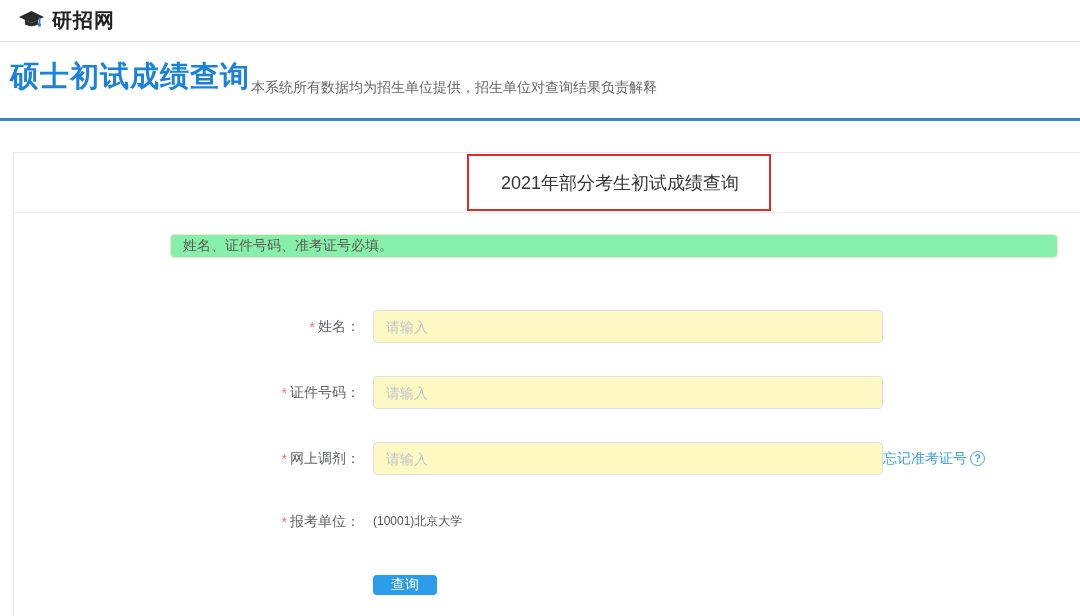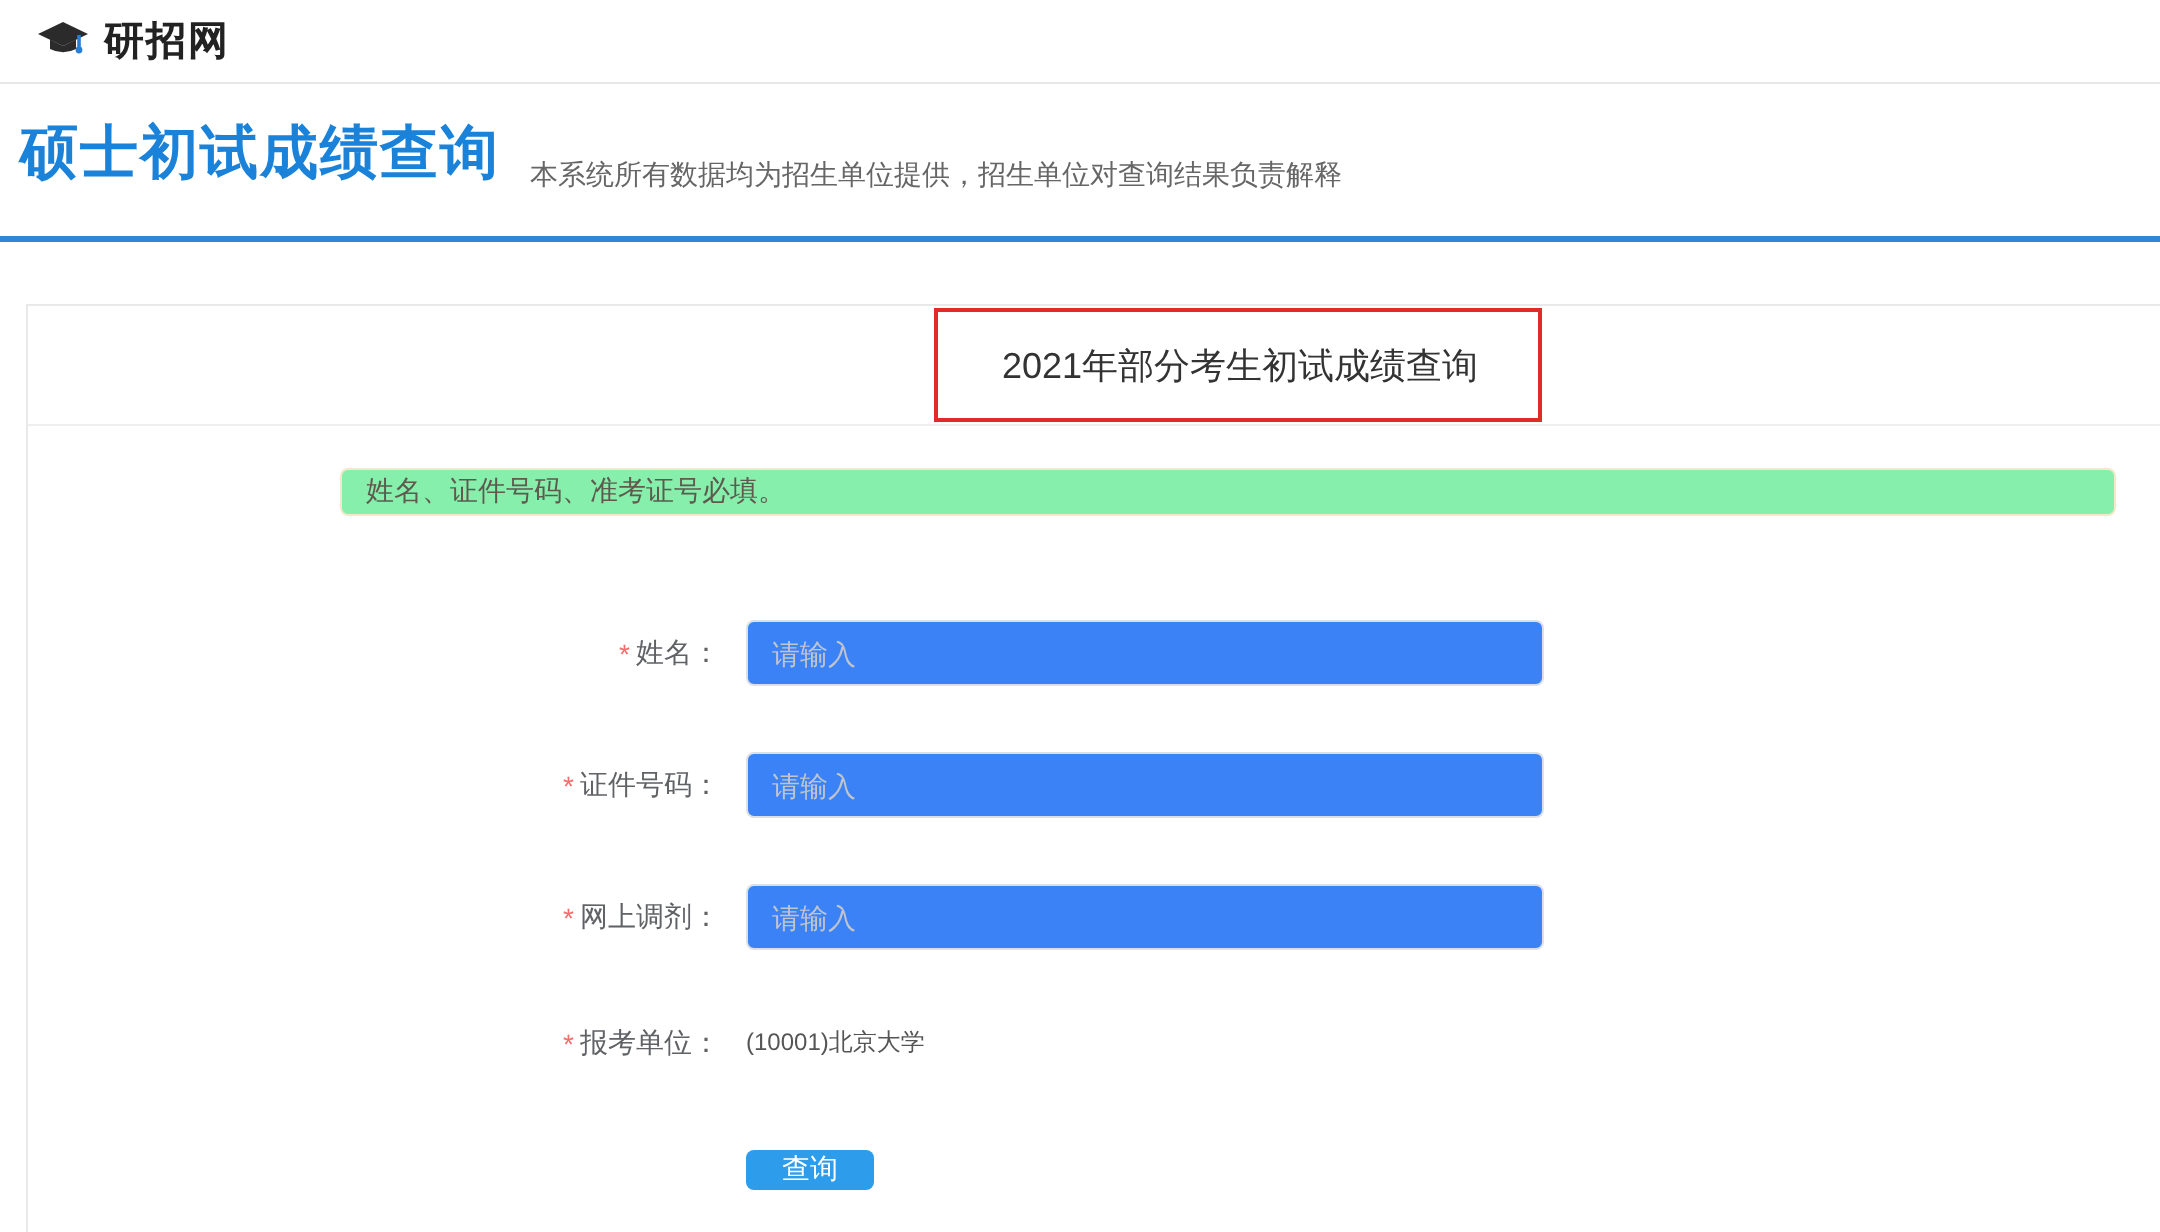--- a/index.html
+++ b/index.html
@@ -20,21 +20,21 @@
   .menu { display:flex; align-items:center; margin-left:17px; gap:26px; }
   .menu-item { font-size:14px; color:#333; cursor:pointer; white-space:nowrap; }
   .more-dots { font-size:11px; font-weight:bold; color:#555; letter-spacing:3px; cursor:pointer; }
 
   
   .page-header {
     position:absolute; top:57px; left:10px; right:0;
     display:flex; align-items:flex-end;
   }
   .page-title { font-size:29px; font-weight:bold; color:#1b82d9; letter-spacing:1px; }
-  .page-subtitle { font-size:14px; color:#666; margin-left:15px; }
+  .page-subtitle { font-size:14px; color:#666; margin-left:1px; }
 
   .blue-divider {
     position:absolute; top:118px; left:0; width:100%; height:3px;
     background:#3187d6;
   }
 
   
   .card {
     position:absolute; top:152px; left:13px; width:1214px; height:640px;
     background:#fff; border:1px solid #e9e9e9; box-sizing:border-box;
@@ -65,24 +65,24 @@
   .row-submit { top:422px; }
 
   .field-label {
     position:absolute; left:0; top:0; width:346px; height:33px;
     display:flex; align-items:center; justify-content:flex-end;
     font-size:14px; color:#606266;
   }
   .req { color:#f56c6c; margin-right:3px; font-size:14px; }
 
   .text-input {
-    position:absolute; left:359px; top:0; width:399px; height:33px;
+    position:absolute; left:359px; top:0; width:510px; height:33px;
     border:1px solid #dcdfe6; border-radius:4px; box-sizing:border-box;
     padding:0 12px; font-size:14px; color:#333; outline:none;
-    font-family:"Liberation Sans", sans-serif; background:#3b82f6;
+    font-family:"Liberation Sans", sans-serif; background:#fef9c3;
   }
   .text-input::placeholder { color:#c0c4cc; }
 
   .forgot-link {
     position:absolute; left:869px; top:0; height:33px;
     display:flex; align-items:center; gap:3px;
     font-size:14px; color:#3d9fe6; cursor:pointer; text-decoration:none;
   }
   .help-circle {
     width:15px; height:15px; border:1.5px solid #3d9fe6; border-radius:50%;
@@ -147,20 +147,24 @@
     </div>
     <input class="text-input" type="text" placeholder="请输入" style="">
   </div>
 
   <div class="form-row row-ticket">
     <div class="field-label">
       <span class="req">*</span>
       <span>网上调剂：</span>
     </div>
     <input class="text-input" type="text" placeholder="请输入" style="">
+    <a class="forgot-link">
+      <span>忘记准考证号</span>
+      <span class="help-circle">?</span>
+    </a>
   </div>
 
   <div class="form-row row-unit">
     <div class="field-label">
       <span class="req">*</span>
       <span>报考单位：</span>
     </div>
     <div class="unit-value">(10001)北京大学</div>
   </div>
 

